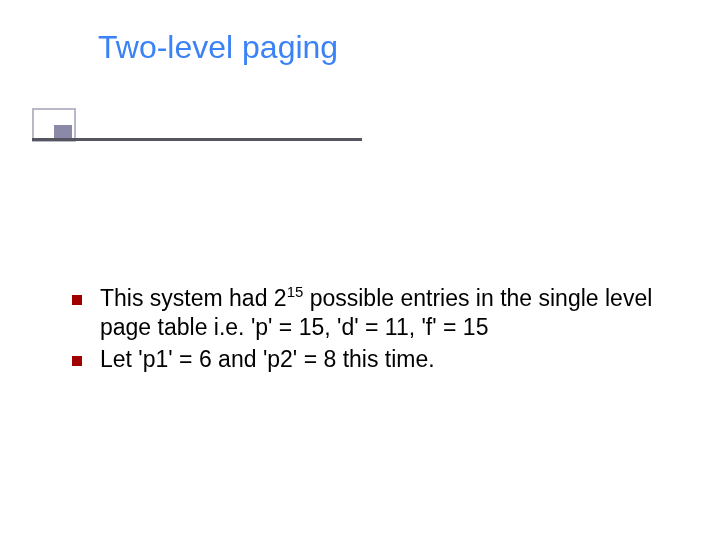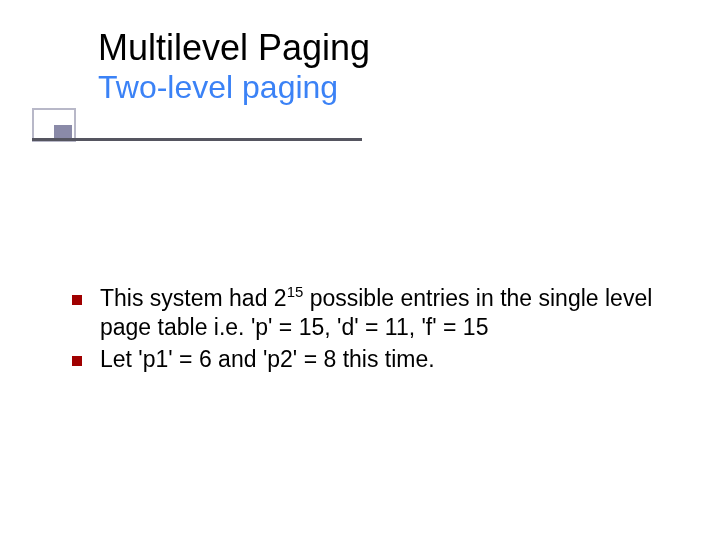--- a/index.html
+++ b/index.html
@@ -100,21 +100,20 @@
 </head>
 <body>
 
 <div class="slide">
 
   <div class="tick-outer"></div>
   <div class="tick-inner"></div>
   <div class="title-underline"></div>
 
   <div class="title-block">
-    <div class="title-main">Multilevel Paging</div>
     <div class="title-sub">Two-level paging</div>
   </div>
 
 
   <div class="bullet-list">
     <div class="bullet-row">
       <div class="bullet-marker"></div>
       <div class="bullet-text">This system had 2<sup>15</sup> possible entries in the single level page table i.e. 'p' = 15, 'd' = 11, 'f' = 15</div>
     </div>
     <div class="bullet-row">

